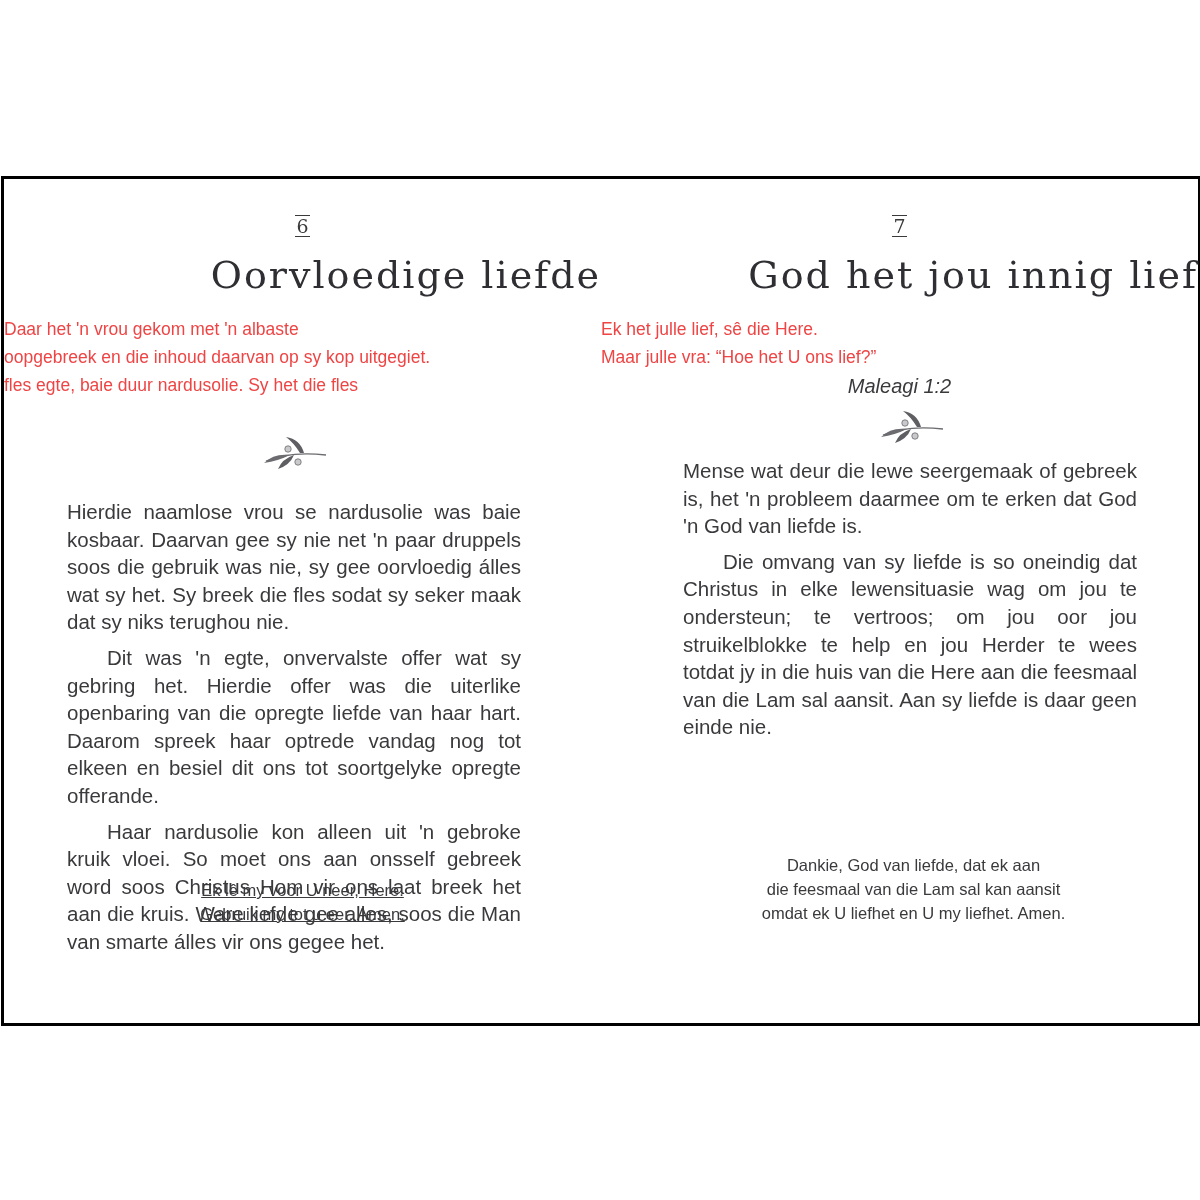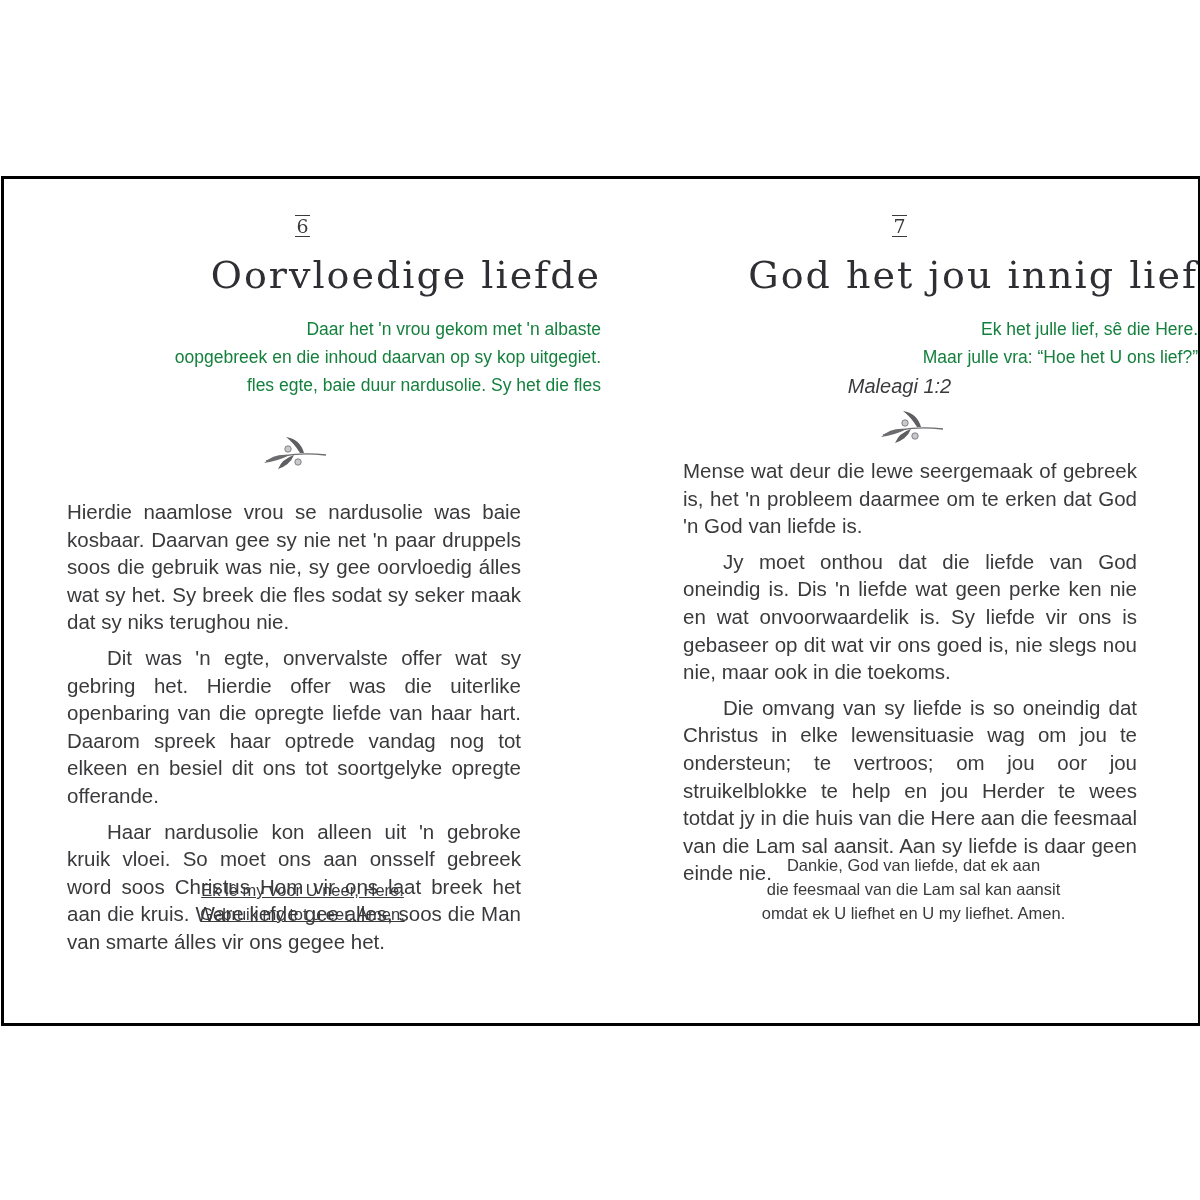--- a/index.html
+++ b/index.html
@@ -10,21 +10,21 @@
   .page { position:absolute; top:0; width:597px; height:844px; }
   .page.left { left:0; }
   .page.right { left:597px; }
   .pnum { position:absolute; top:36px; width:100%; text-align:center;
           font-family:"DejaVu Serif", serif; font-size:19px; color:#3a3a3d; }
   .pnum span { display:inline-block; border-top:1.5px solid #3a3a3d; border-bottom:1.5px solid #3a3a3d;
                line-height:20px; padding:0 1px; }
   .title { position:absolute; top:74px; width:100%; text-align:right;
            font-family:"DejaVu Serif", serif; font-size:38px;
            color:#2f2f33; letter-spacing:2px; }
-  .verse { position:absolute; width:100%; text-align:right; font-size:17.5px; line-height:28px; color:#15803d; }
+  .verse { position:absolute; width:100%; text-align:left; font-size:17.5px; line-height:28px; color:#ef4444; }
   .ref { position:absolute; width:100%; text-align:center; font-style:italic; font-size:20px; color:#3a3a3d; }
   .sprig { position:absolute; width:70px; height:40px; }
   .body { position:absolute; font-size:20.5px; line-height:27.6px; color:#3a3a3d;
           text-align:justify; }
   .body p { margin:8px; }
   .body p.indent { text-indent:40px; }
   .prayer { position:absolute; width:100%; text-align:center; font-size:16.5px; line-height:24px; color:#3a3a3d; }
 </style>
 </head>
 <body>
@@ -69,21 +69,20 @@
     <svg class="sprig" style="left:276px; top:226px;" viewBox="0 0 70 40">
       <path d="M6 30 Q30 20 66 24" stroke="#6b6b70" stroke-width="1.3" fill="none"></path>
       <path d="M4 32 Q14 22 30 24 Q18 30 4 32 Z" fill="#6b6b70"></path>
       <path d="M18 38 Q22 28 34 24 Q30 34 18 38 Z" fill="#5e5e63"></path>
       <path d="M40 22 Q34 12 26 6 Q40 8 44 22 Z" fill="#5e5e63"></path>
       <circle cx="28" cy="18" r="3.2" fill="#c9c9cc" stroke="#6b6b70" stroke-width="0.8"></circle>
       <circle cx="38" cy="31" r="3.2" fill="#c9c9cc" stroke="#6b6b70" stroke-width="0.8"></circle>
     </svg>
     <div class="body" style="left:74px; top:270px; width:470px;">
       <p>Mense wat deur die lewe seergemaak of gebreek is, het 'n probleem daarmee om te erken dat God 'n God van liefde is.</p>
-      <p class="indent">Jy moet onthou dat die liefde van God oneindig is. Dis 'n liefde wat geen perke ken nie en wat onvoorwaardelik is. Sy liefde vir ons is gebaseer op dit wat vir ons goed is, nie slegs nou nie, maar ook in die toekoms.</p>
       <p class="indent">Die omvang van sy liefde is so oneindig dat Christus in elke lewensituasie wag om jou te ondersteun; te vertroos; om jou oor jou struikelblokke te help en jou Herder te wees totdat jy in die huis van die Here aan die feesmaal van die Lam sal aansit. Aan sy liefde is daar geen einde nie.</p>
     </div>
     <div class="prayer" style="top:674px; left:14px;">
       <div>Dankie, God van liefde, dat ek aan</div>
       <div>die feesmaal van die Lam sal kan aansit</div>
       <div>omdat ek U liefhet en U my liefhet. Amen.</div>
     </div>
   </div>
 
 </div>

